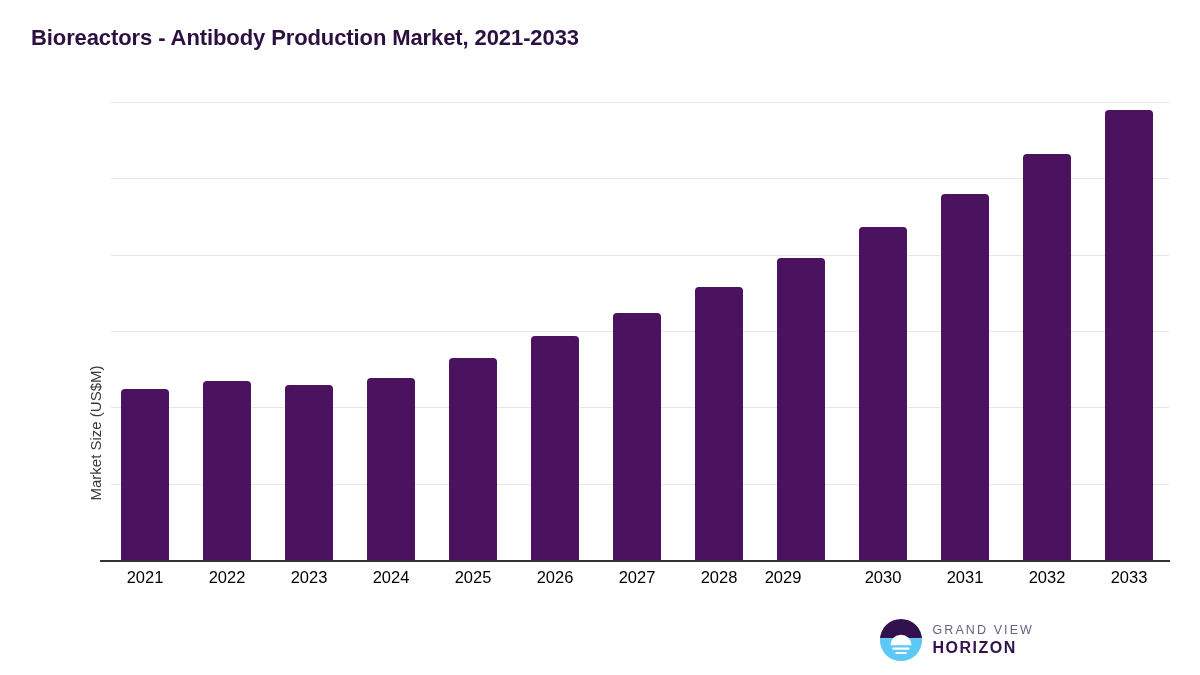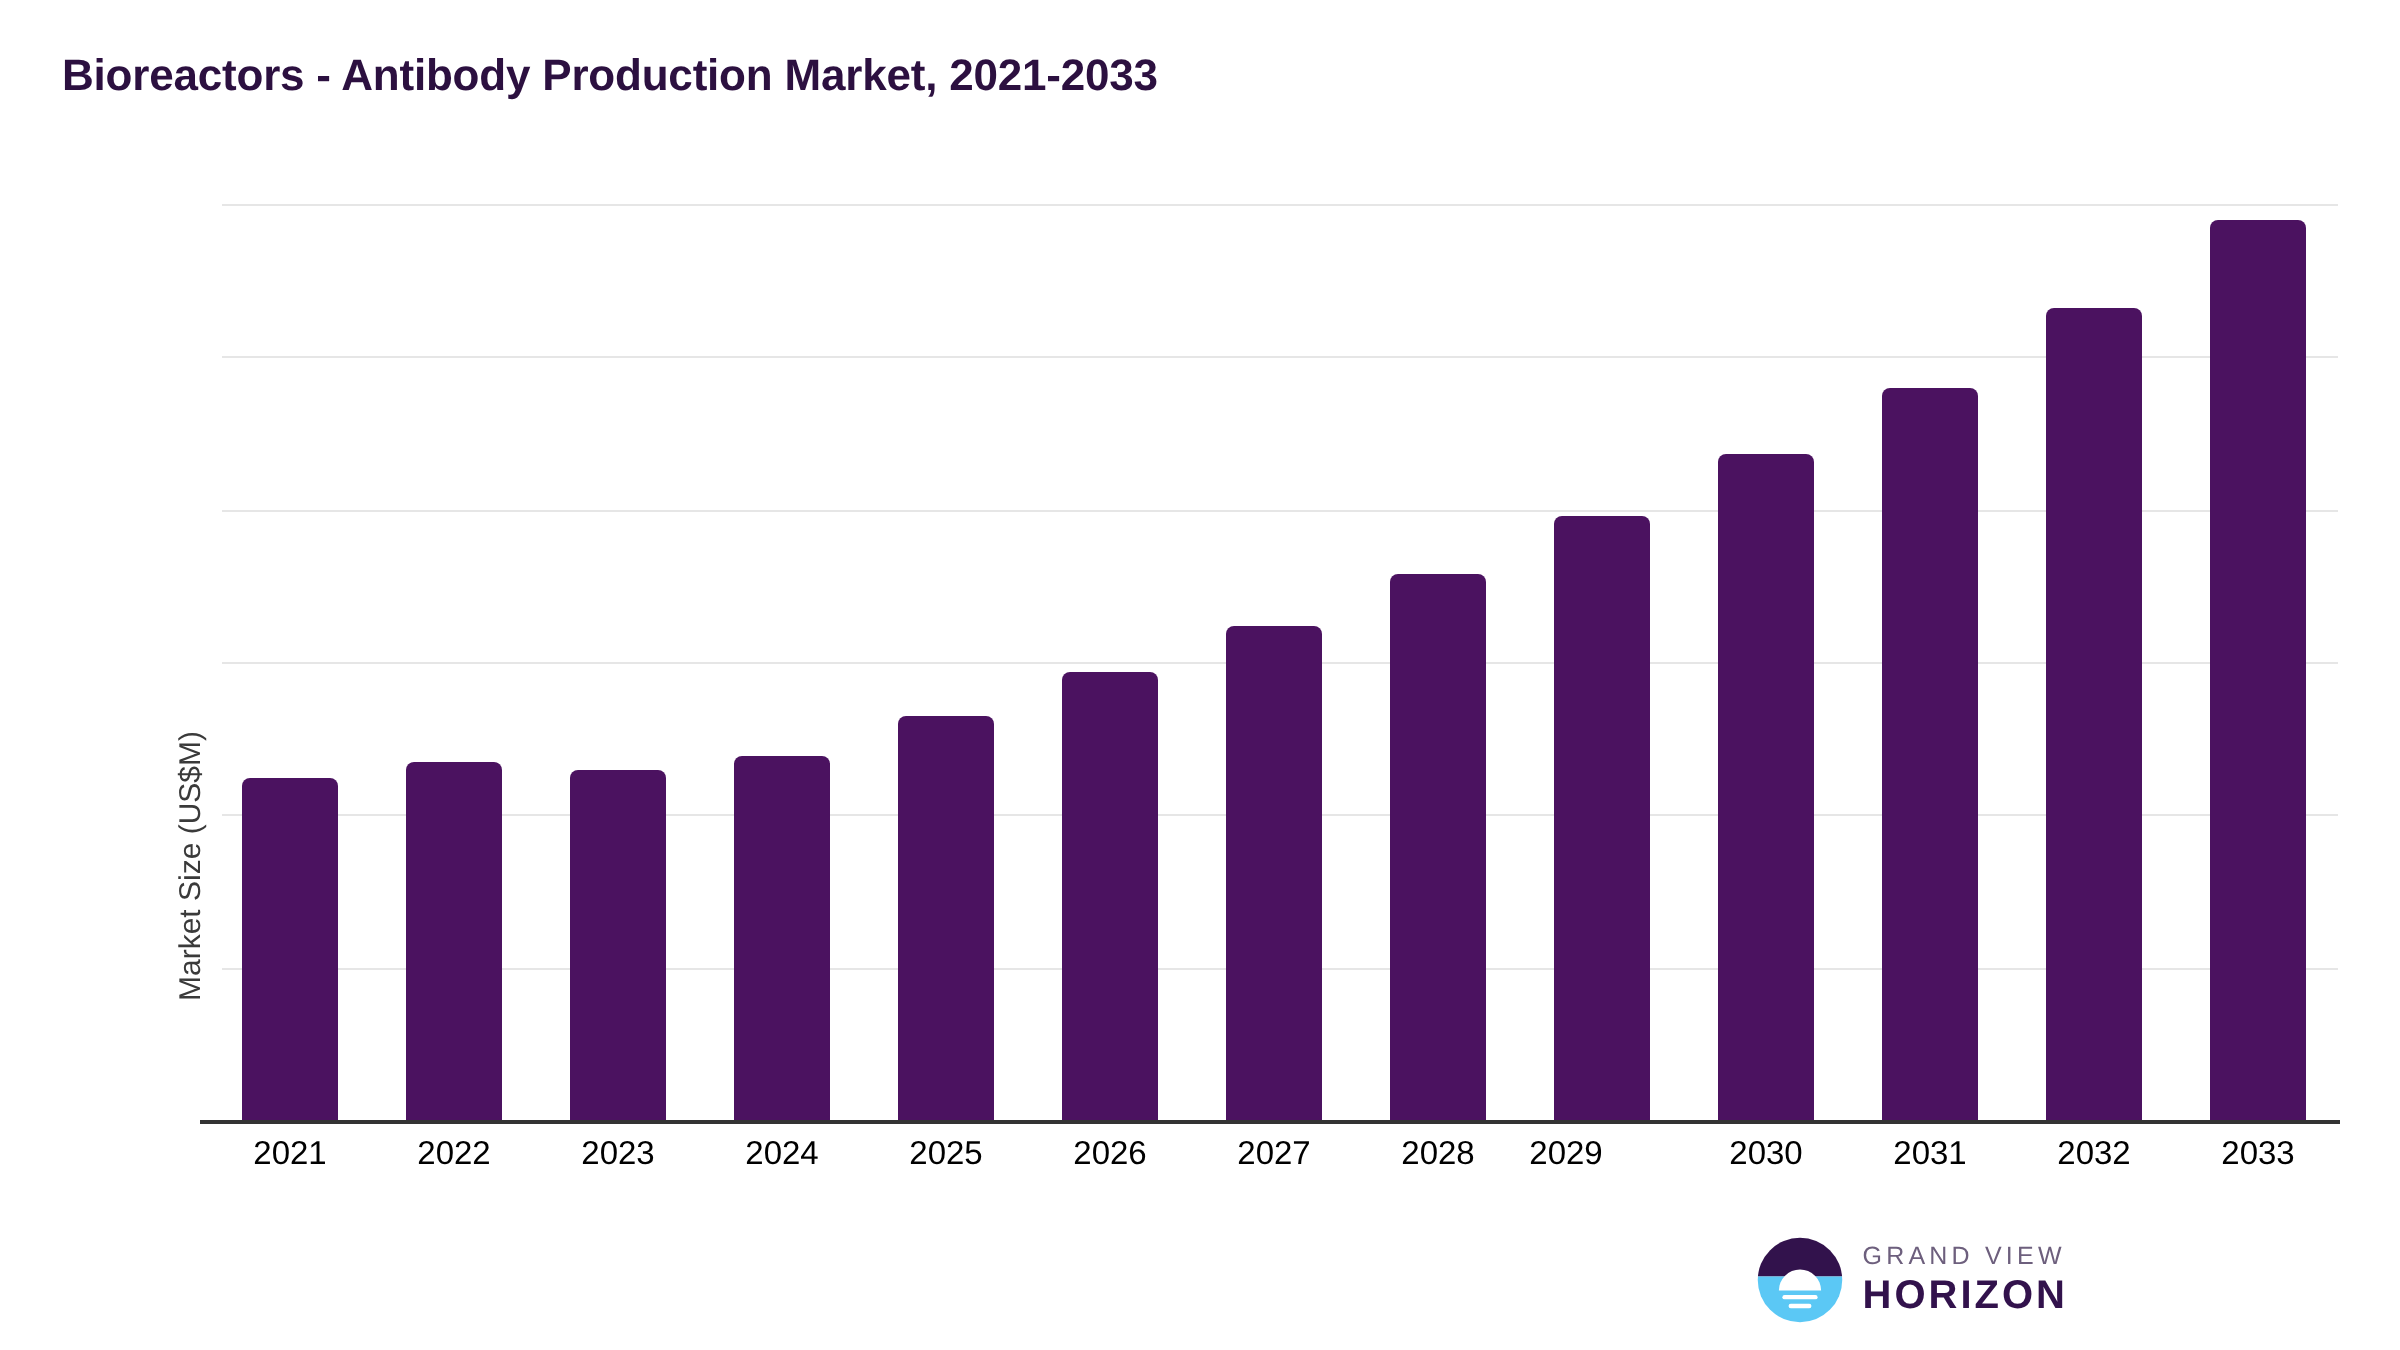--- a/index.html
+++ b/index.html
@@ -127,21 +127,21 @@
     justify-content: center;
     line-height: 1;
   }
   #logo-text-top {
     font-size: 12.5px;
     letter-spacing: 2.1px;
     color: #6d5f7d;
     font-weight: normal;
   }
   #logo-text-bottom {
-    font-size: 20px;
+    font-size: 16px;
     letter-spacing: 1.5px;
     color: #32124c;
     font-weight: bold;
     margin-top: 4px;
   }
 </style>
 </head>
 <body>
 
 <div id="figure">

